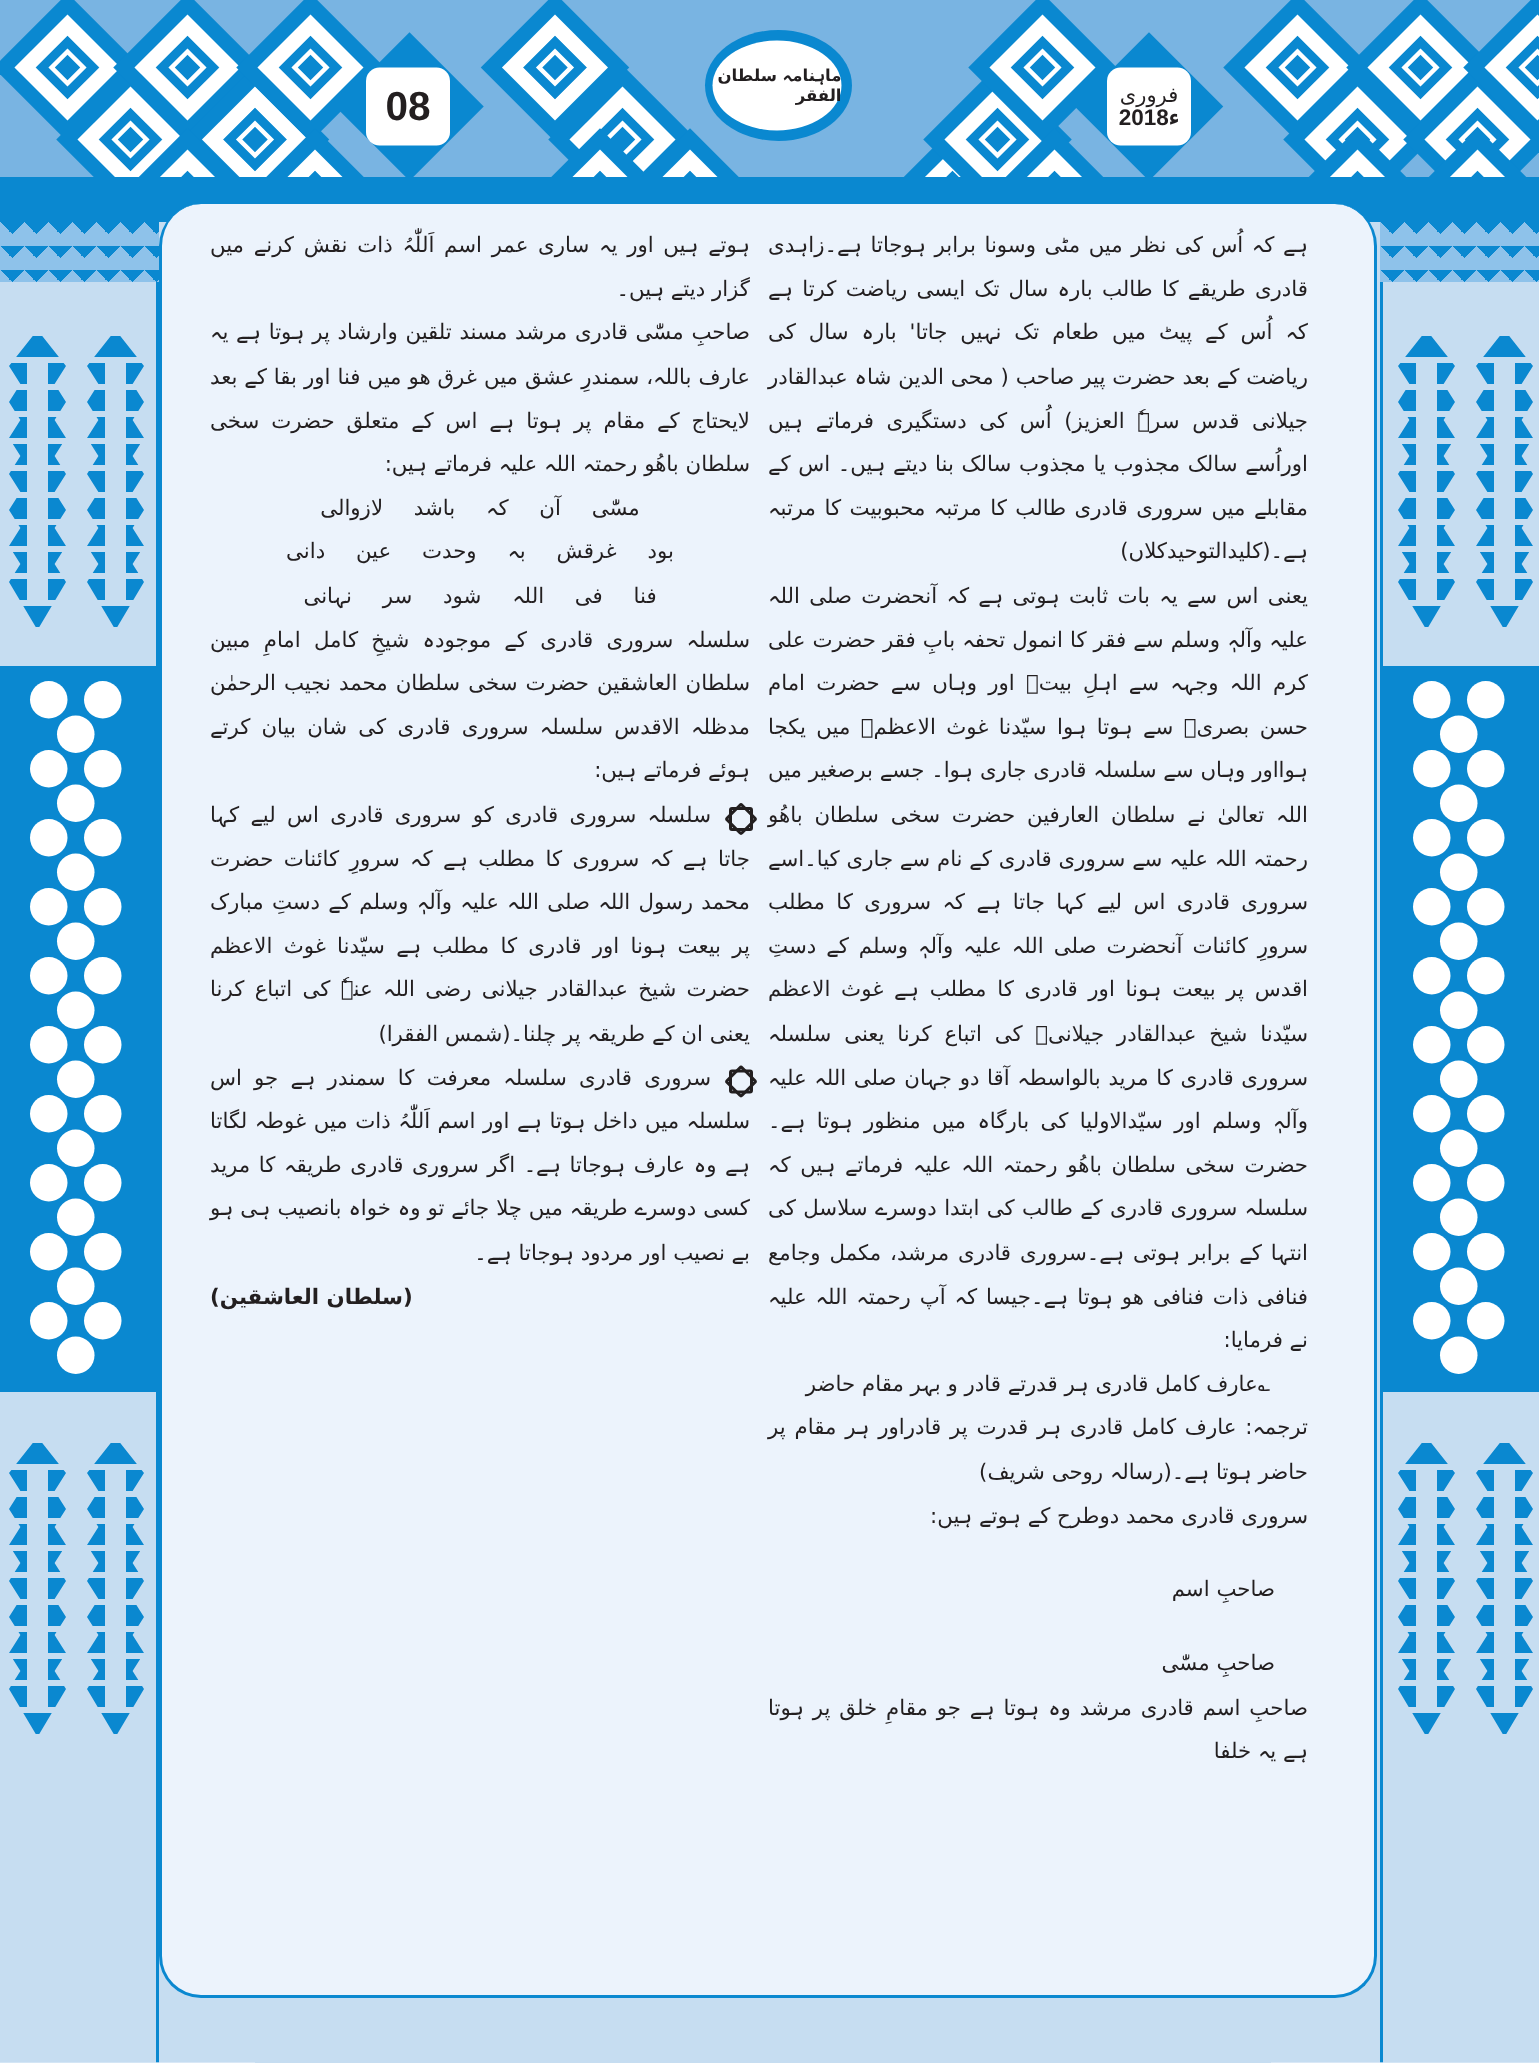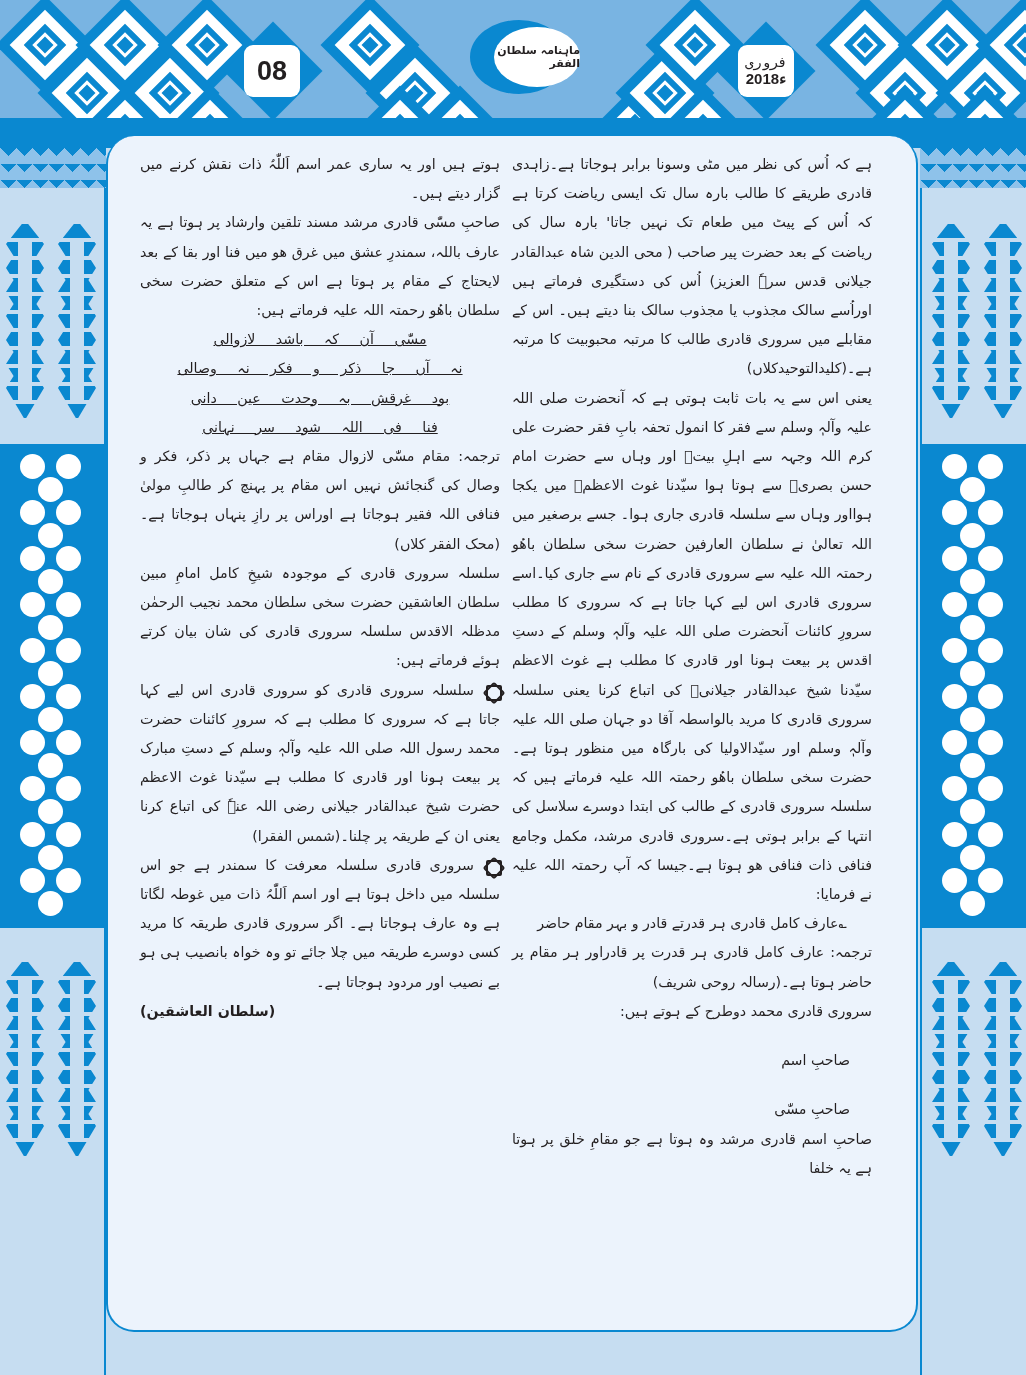--- a/index.html
+++ b/index.html
@@ -38,32 +38,32 @@
   .page-num-diamond {
     position: absolute; left: 238px; top: 36px; width: 70px; height: 70px;
     background: #0a88d0; transform: rotate(45deg); z-index: 2;
   }
   .date-box {
     position: absolute; left: 738px; top: 45px; width: 56px; height: 52px;
     background: #fff; border-radius: 9px; z-index: 3;
     display: flex; flex-direction: column; align-items: center; justify-content: center;
     color: #231f20; line-height: 1;
   }
-  .date-box .month { font-size: 14px; font-family: Liberation Mono, monospace; direction: rtl; }
+  .date-box .month { font-size: 14px; font-family: Liberation Sans, sans-serif; direction: rtl; }
   .date-box .year { font-size: 15px; font-weight: bold; font-family: "Liberation Sans", sans-serif; margin-top: 1px; }
   .date-diamond {
     position: absolute; left: 731px; top: 36px; width: 70px; height: 70px;
     background: #0a88d0; transform: rotate(45deg); z-index: 2;
   }
   .logo-ring {
     position: absolute; left: 470px; top: 20px; width: 98px; height: 74px;
     background: #0a88d0; border-radius: 50%; z-index: 2;
   }
   .logo-oval {
-    position: absolute; left: 494px; top: 27px; width: 86px; height: 60px;
+    position: absolute; left: 475px; top: 27px; width: 86px; height: 60px;
     background: #fff; border-radius: 50%; z-index: 3;
     display: flex; align-items: center; justify-content: center;
     font-size: 11px; color: #231f20; direction: rtl; font-weight: bold;
   }
   
   .side { position: absolute; width: 106px; }
   .side.left { left: 0; }
   .side.right { right: 0; width: 106px; }
   .zigzag {
     position: absolute; height: 40px; width: 106px; top: 148px;
@@ -101,21 +101,21 @@
   .col {
     position: absolute; top: 14px; width: 360px;
     font-family: "DejaVu Sans", sans-serif; font-size: 14.2px; line-height: 29.2px;
     color: #231f20; text-align: justify; text-align-last: right;
   }
   .col.right-col { right: 44px; }
   .col.left-col { right: 416px; }
   .col p { margin: 0; }
   .col .center { text-align: center; text-align-last: center; }
   .col .indent { padding-right: 22px; margin-top: 20px; }
-  .verse { text-align: left; text-align-last: center; word-spacing: 16px; text-decoration: underline; }
+  .verse { text-align: left; text-align-last: center; word-spacing: 16px; }
   .bullet-icon {
     display: inline-block; width: 16px; height: 16px; vertical-align: middle; margin-left: 10px;
     position: relative;
   }
   .bullet-icon::before, .bullet-icon::after {
     content: ""; position: absolute; left: 2px; top: 2px; width: 12px; height: 12px;
     border: 2px solid #231f20; border-radius: 2px;
   }
   .bullet-icon::after { transform: rotate(45deg); }
   .list-item { display: block; }
@@ -298,24 +298,22 @@
     <p>سروری قادری محمد دوطرح کے ہوتے ہیں:</p>
     <p class="indent">صاحبِ اسم</p>
     <p class="indent">صاحبِ مسّٰی</p>
     <p>صاحبِ اسم قادری مرشد وہ ہوتا ہے جو مقامِ خلق پر ہوتا ہے یہ خلفا</p>
   </div>
 
   <div class="col left-col">
     <p>ہوتے ہیں اور یہ ساری عمر اسم اَللّٰہُ ذات نقش کرنے میں گزار دیتے ہیں۔</p>
     <p>صاحبِ مسّٰی قادری مرشد مسند تلقین وارشاد پر ہوتا ہے یہ عارف باللہ، سمندرِ عشق میں غرق ھو میں فنا اور بقا کے بعد لایحتاج کے مقام پر ہوتا ہے اس کے متعلق حضرت سخی سلطان باھُو رحمتہ اللہ علیہ فرماتے ہیں:</p>
     <p class="verse">مسّٰی آن کہ باشد لازوالی</p>
-    <p class="verse">نہ آں جا ذکر و فکر نہ وصالی</p>
     <p class="verse">بود غرقش بہ وحدت عین دانی</p>
     <p class="verse">فنا فی اللہ شود سر نہانی</p>
-    <p>ترجمہ: مقام مسّٰی لازوال مقام ہے جہاں پر ذکر، فکر و وصال کی گنجائش نہیں اس مقام پر پہنچ کر طالبِ مولیٰ فنافی اللہ فقیر ہوجاتا ہے اوراس پر رازِ پنہاں ہوجاتا ہے۔(محک الفقر کلاں)</p>
     <p>سلسلہ سروری قادری کے موجودہ شیخِ کامل امامِ مبین سلطان العاشقین حضرت سخی سلطان محمد نجیب الرحمٰن مدظلہ الاقدس سلسلہ سروری قادری کی شان بیان کرتے ہوئے فرماتے ہیں:</p>
     <p class="list-item">
       <span class="bullet-icon"></span><span>سلسلہ سروری قادری کو سروری قادری اس لیے کہا جاتا ہے کہ سروری کا مطلب ہے کہ سرورِ کائنات حضرت محمد رسول اللہ صلی اللہ علیہ وآلہٖ وسلم کے دستِ مبارک پر بیعت ہونا اور قادری کا مطلب ہے سیّدنا غوث الاعظم حضرت شیخ عبدالقادر جیلانی رضی اللہ عنہٗ کی اتباع کرنا یعنی ان کے طریقہ پر چلنا۔(شمس الفقرا)</span>
     </p>
     <p class="list-item">
       <span class="bullet-icon"></span><span>سروری قادری سلسلہ معرفت کا سمندر ہے جو اس سلسلہ میں داخل ہوتا ہے اور اسم اَللّٰہُ ذات میں غوطہ لگاتا ہے وہ عارف ہوجاتا ہے۔ اگر سروری قادری طریقہ کا مرید کسی دوسرے طریقہ میں چلا جائے تو وہ خواہ بانصیب ہی ہو بے نصیب اور مردود ہوجاتا ہے۔</span>
     </p>
     <p style="text-align:left;text-align-last:left;font-weight:bold;">(سلطان العاشقین)</p>
   </div>
 </div>

